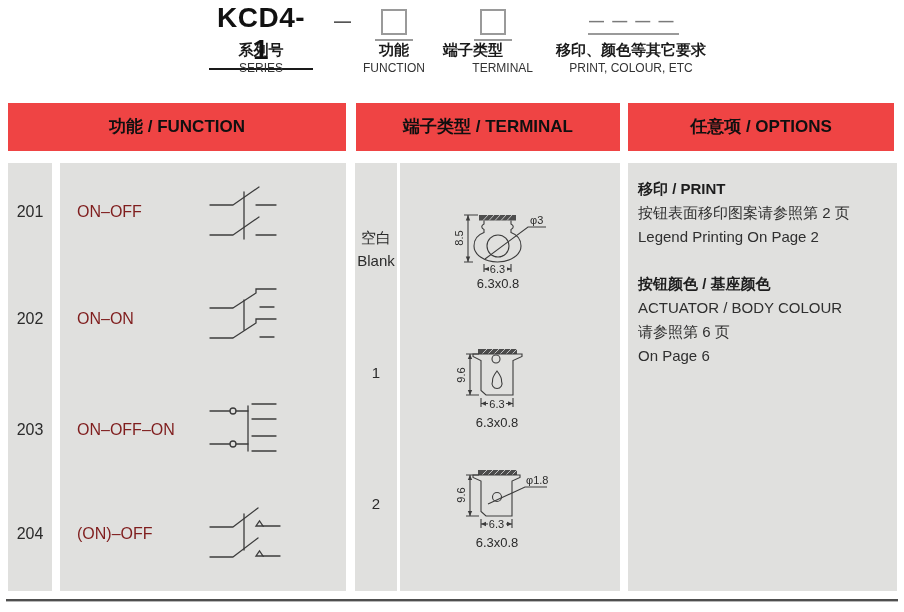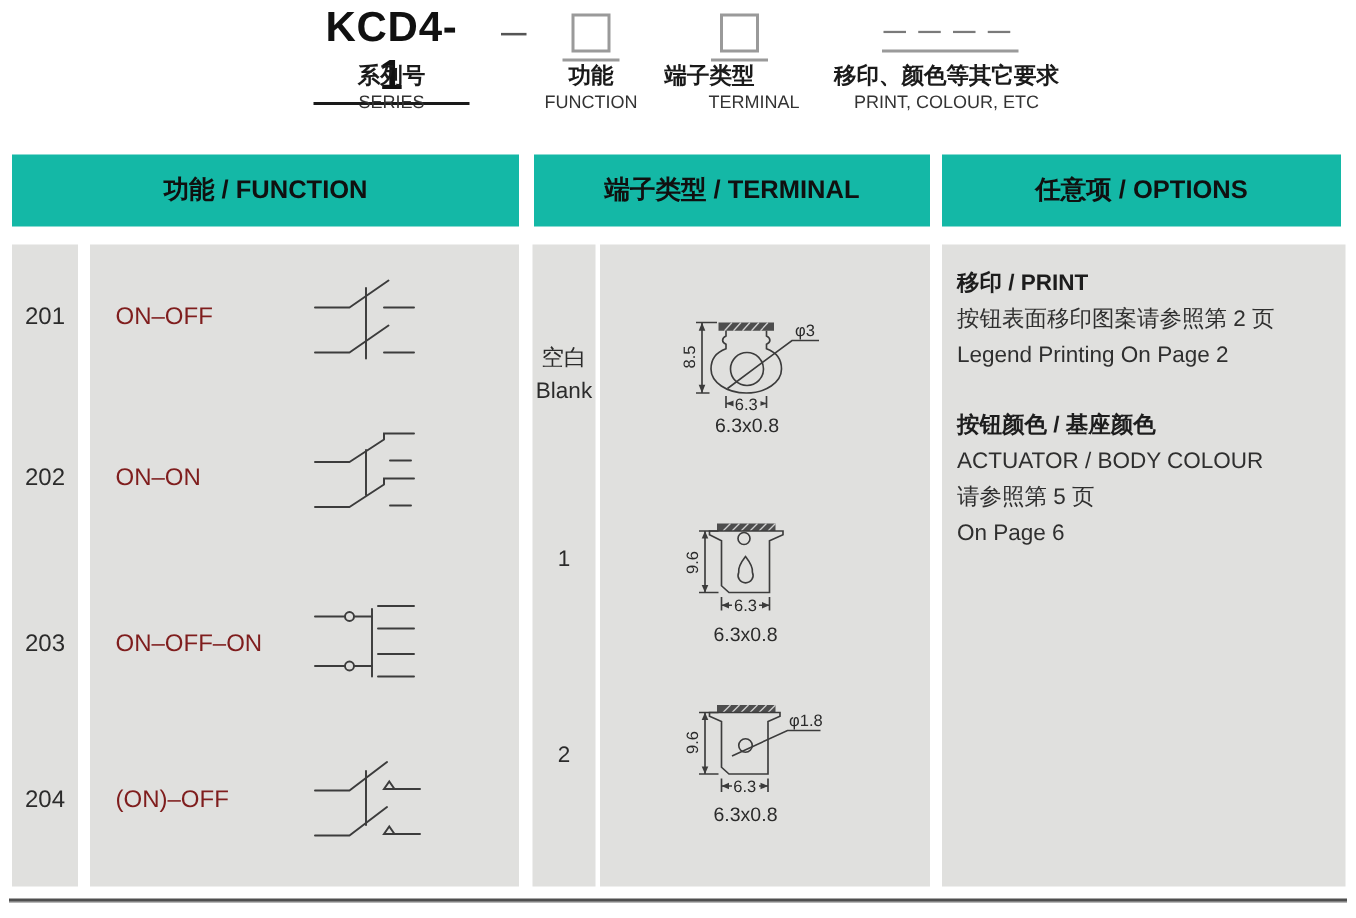--- a/index.html
+++ b/index.html
@@ -14,21 +14,21 @@
   .oc-dash{position:absolute;left:334px;top:12px;font-size:17px;font-weight:bold;color:#555;}
   .oc-box{position:absolute;top:9px;width:26px;height:26px;box-sizing:border-box;
     border:2px solid #9a9a9a;background:#fff;}
   .oc-underline{position:absolute;border-top:2px solid #9a9a9a;height:0;}
   .oc-dashes{position:absolute;left:589px;top:12px;font-size:15px;font-weight:bold;
     color:#7a7a7a;letter-spacing:2px;white-space:nowrap;}
   .lbl-cn{position:absolute;top:41px;text-align:center;font-size:15px;font-weight:bold;color:#1a1a1a;white-space:nowrap;}
   .lbl-en{position:absolute;top:61px;text-align:center;font-size:12px;color:#333;white-space:nowrap;}
 
   
-  .bar{position:absolute;top:103px;height:48px;line-height:48px;background:#14b8a6;
+  .bar{position:absolute;top:103px;height:48px;line-height:48px;background:#ef4444;
     color:#101010;font-size:17px;font-weight:bold;text-align:center;}
 
   
   .cell{position:absolute;top:163px;height:428px;background:#E0E0DE;}
 
   .fn-code{position:absolute;left:8px;width:44px;text-align:center;font-size:16px;color:#2b2b2b;}
   .fn-label{position:absolute;left:77px;font-size:16px;color:#7f1d1d;white-space:nowrap;}
 
   .tm-label{position:absolute;left:352px;width:48px;text-align:center;font-size:15px;color:#2b2b2b;}
 
@@ -211,18 +211,18 @@
     </g>
   </svg>
 
   <div class="opts">
     <div class="b">移印 / PRINT</div>
     <div>按钮表面移印图案请参照第 2 页</div>
     <div>Legend Printing On Page 2</div>
     <div class="sp"></div>
     <div class="b">按钮颜色 / 基座颜色</div>
     <div>ACTUATOR / BODY COLOUR</div>
-    <div>请参照第 5 页</div>
+    <div>请参照第 6 页</div>
     <div>On Page 6</div>
   </div>
 
   <div class="rule"></div>
 </div>
 
 </body></html>

